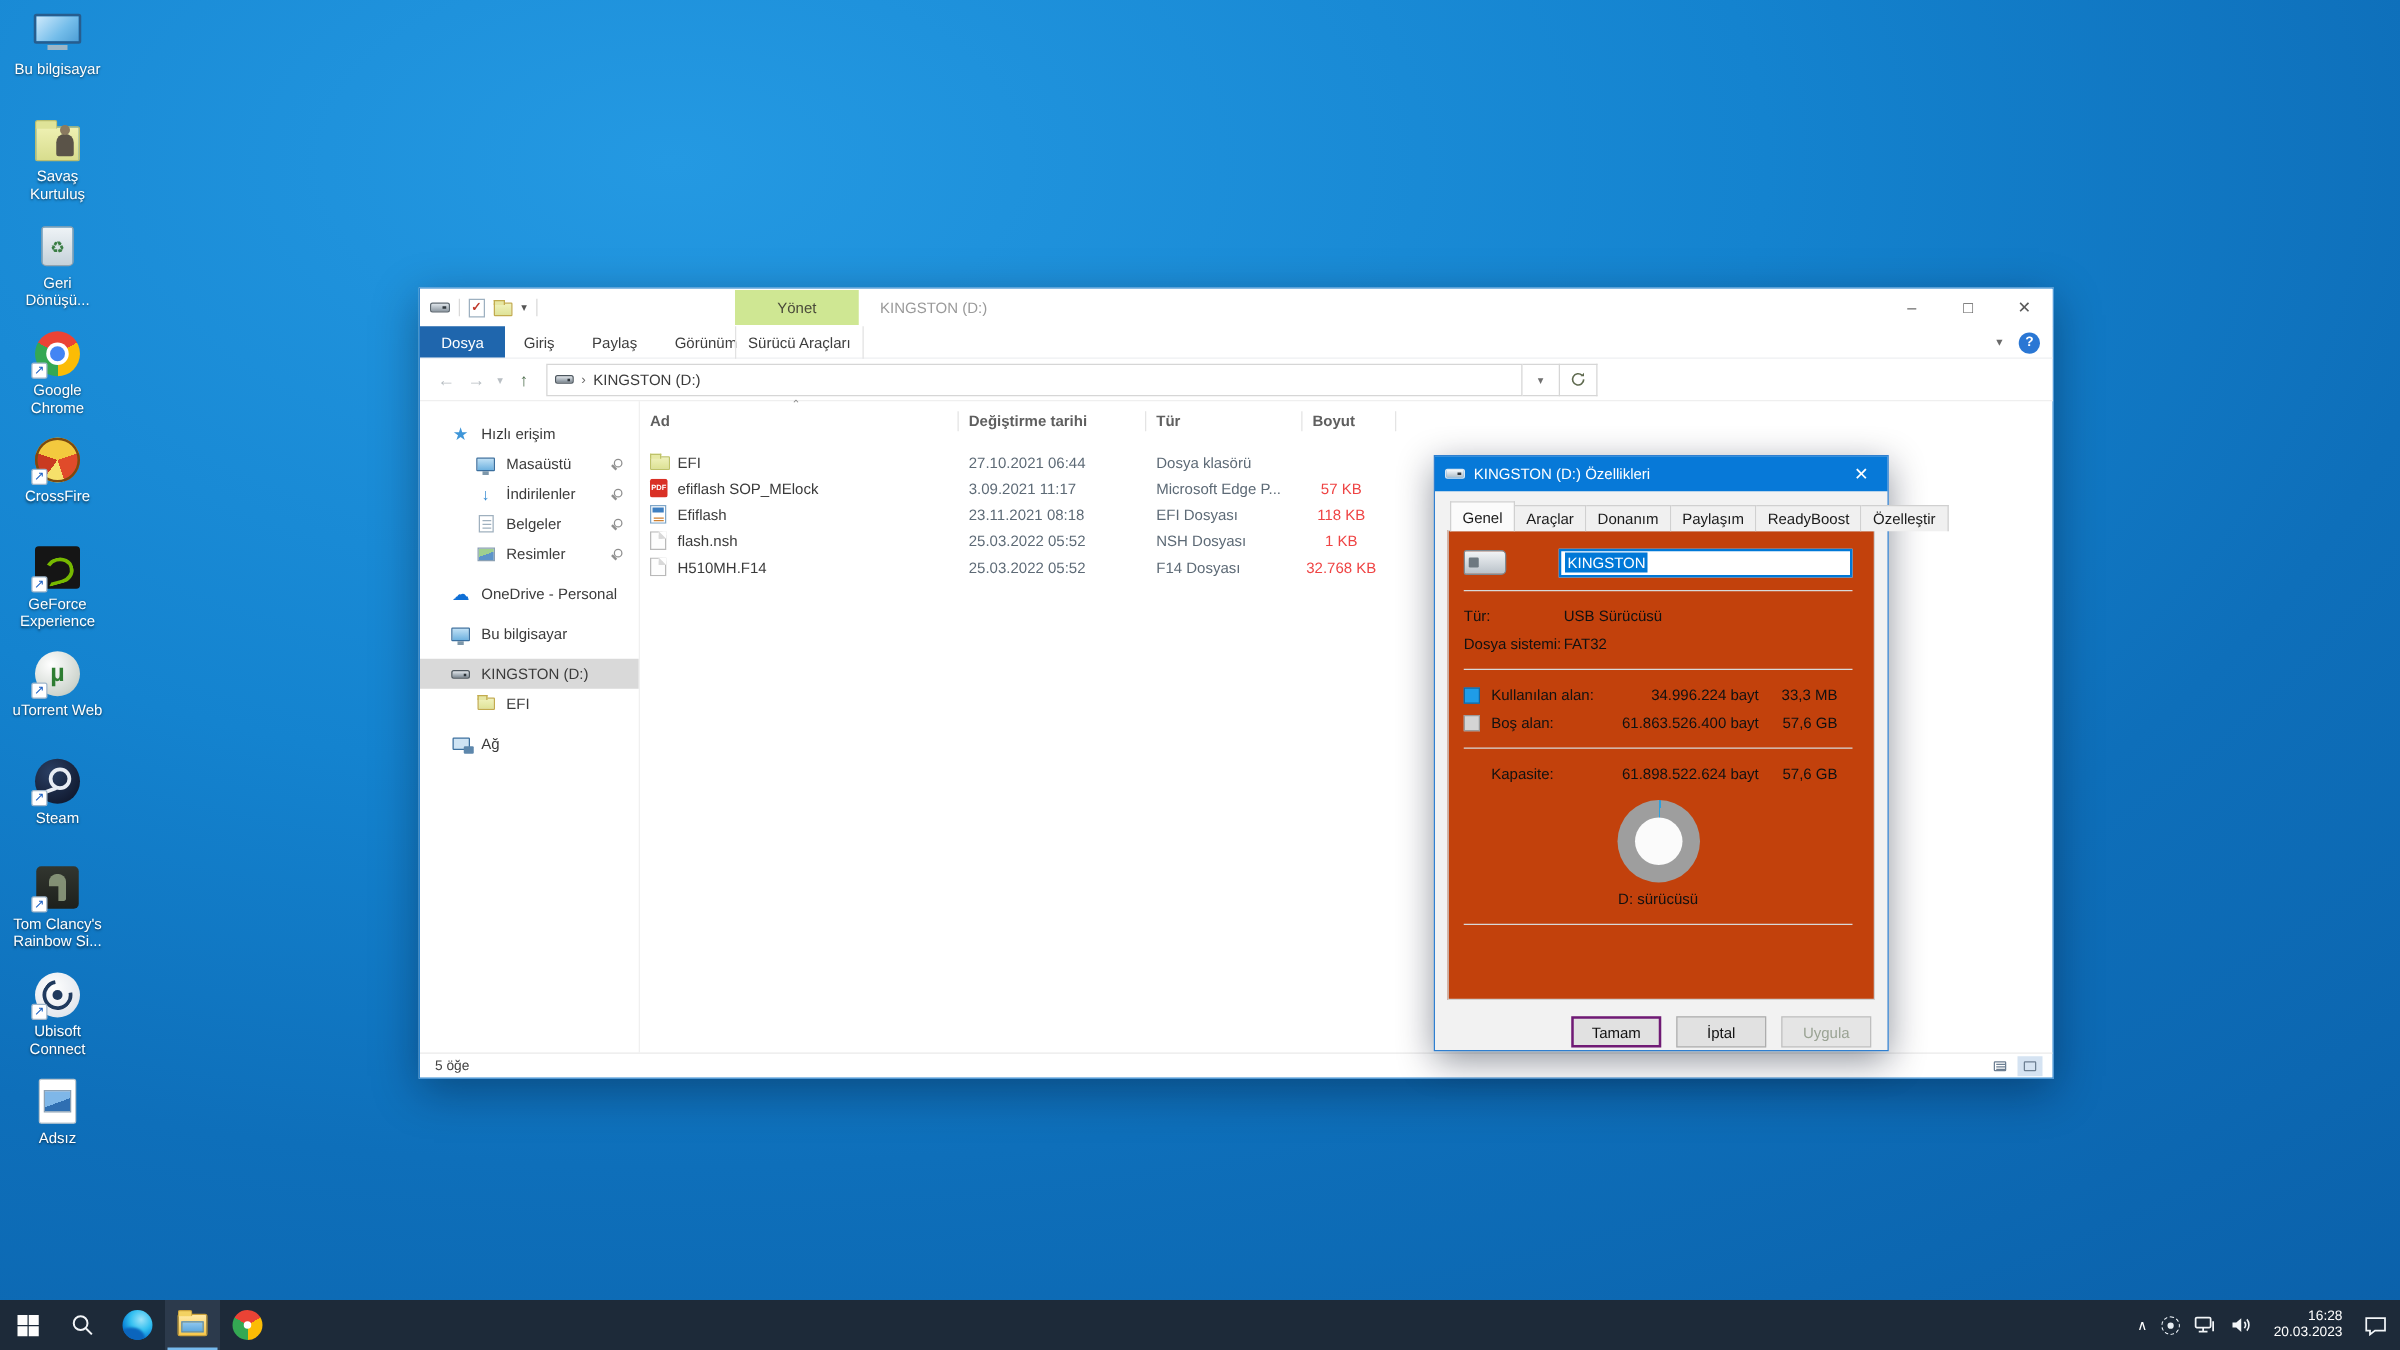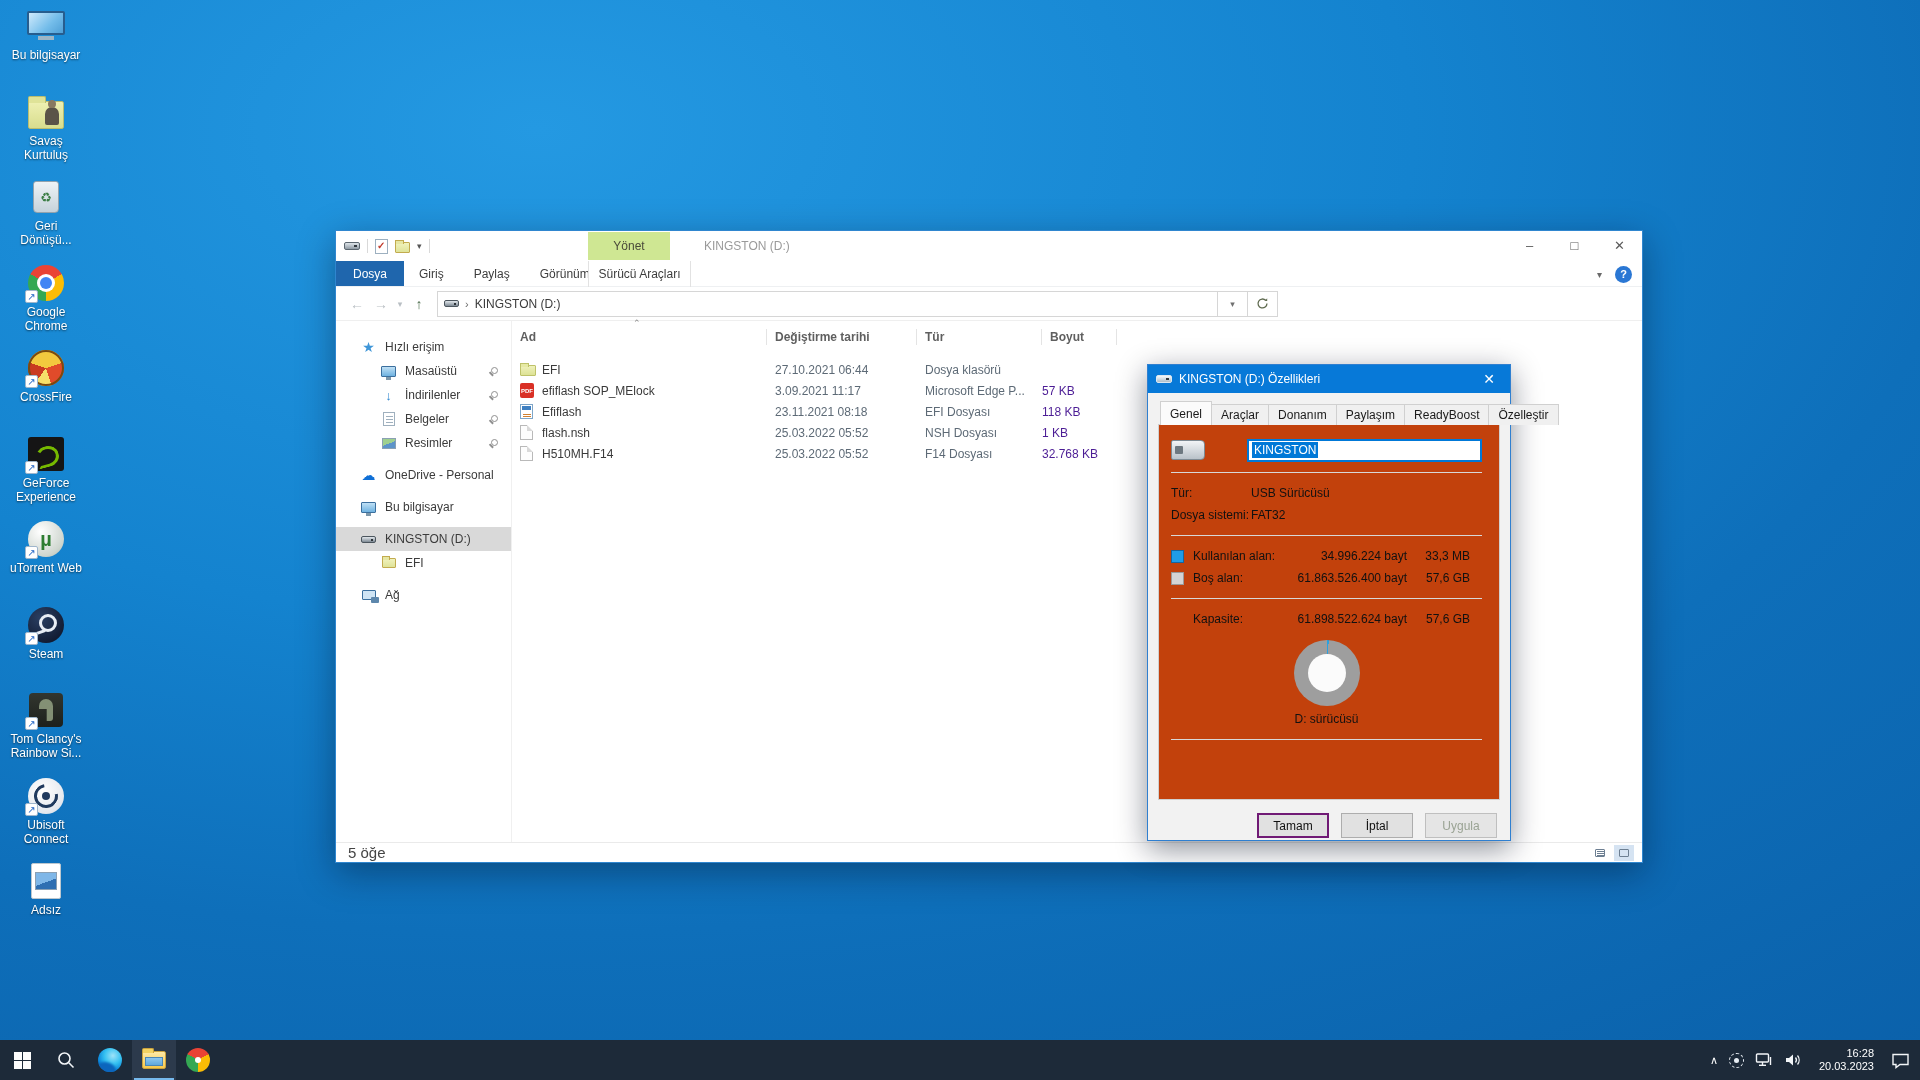--- a/index.html
+++ b/index.html
@@ -58,21 +58,21 @@
   .qat { display:flex; align-items:center; gap:7px; padding-left:8px; }
   .qat .sep { width:1px; height:14px; background:#d9d9d9; }
   .mini-drive { width:16px; height:8px; background:linear-gradient(#dfe5ea,#8f9aa4); border:1px solid #5c6770; border-radius:2px; position:relative; }
   .mini-drive::after { content:""; position:absolute; right:2px; top:2px; width:3px; height:2px; background:#31383e; }
   .mini-checkdoc { width:13px; height:15px; background:#fff; border:1px solid #9db0c0; position:relative; }
   .mini-checkdoc::after { content:"✓"; position:absolute; left:1px; top:0px; color:#c0392b; font-size:10px; font-weight:bold; }
   .mini-folder { width:15px; height:11px; background:linear-gradient(#f0f2bc,#dfe398); border:1px solid #c2ab4e; border-radius:1px; position:relative; margin-top:3px; }
   .mini-folder::before { content:""; position:absolute; left:-1px; top:-3px; width:7px; height:3px; background:#e6e6a2; border:1px solid #c2ab4e; border-bottom:none; }
   .qat-drop { color:#555; font-size:9px; }
   .win-title { position:absolute; left:368px; top:0; height:30px; display:flex; align-items:center; font-size:12px; color:#9a9a9a; }
-  .manage-chip { position:absolute; left:252px; top:1px; width:82px; height:28px; background:#cfe793; color:#4a4a3a;
+  .manage-chip { position:absolute; left:252px; top:1px; width:99px; height:28px; background:#cfe793; color:#4a4a3a;
     font-size:12px; display:flex; align-items:center; justify-content:center; }
   .caption-btns { position:absolute; right:0; top:0; display:flex; }
   .caption-btns .cb { width:45px; height:29px; display:flex; align-items:center; justify-content:center; color:#5a5a5a; font-size:13px; }
   .tabsrow { height:26px; display:flex; align-items:stretch; position:relative; border-bottom:1px solid #eef0f2; background:#fff; }
   .rtab { padding:0 15px; display:flex; align-items:center; font-size:12px; color:#3d3d3d; }
   .rtab.file { background:#1f66ad; color:#fff; padding:0 17px; }
   .rtab.drivetools { position:absolute; left:252px; top:0; width:103px; height:26px; justify-content:center; padding:0;
     border-left:1px solid #e2e2e2; border-right:1px solid #e2e2e2; }
   .ribbon-right { position:absolute; right:10px; top:0; height:26px; display:flex; align-items:center; gap:13px; }
   .rib-chev { color:#6a6a6a; font-size:10px; }
@@ -126,32 +126,32 @@
   .ch.c-date { width:150px; }
   .ch.c-type { width:125px; }
   .ch.c-size { width:75px; }
   .sortcaret { position:absolute; left:121px; top:-3px; color:#8a8a8a; font-size:9px; }
   .rows { padding-top:6px; }
   .frow { height:21px; display:flex; align-items:center; font-size:12px; }
   .cell { overflow:hidden; white-space:nowrap; }
   .cell.name { width:255px; display:flex; align-items:center; padding-left:8px; gap:6px; color:#3a3a3a; }
   .cell.date { width:150px; padding-left:8px; color:#5d6a76; }
   .cell.type { width:125px; padding-left:8px; color:#5d6a76; }
-  .cell.size { width:75px; padding-right:13px; text-align:left; color:#4c1d95; }
+  .cell.size { width:75px; padding-right:13px; text-align:center; color:#ef4444; }
   .fi { width:16px; height:15px; flex:none; position:relative; }
   .fi-folder { width:16px; height:11px; margin-top:3px; background:linear-gradient(#eff1bb,#dde295); border:1px solid #bec269; border-radius:1px; position:relative; }
   .fi-folder::before { content:""; position:absolute; left:-1px; top:-3px; width:7px; height:3px; background:#e6e9a4; border:1px solid #bec269; border-bottom:none; }
   .fi-pdf { width:14px; height:15px; background:#d93025; border-radius:2px; color:#fff; font-size:6px; font-weight:bold;
     display:flex; align-items:center; justify-content:center; }
   .fi-efi { width:13px; height:15px; background:#fff; border:1px solid #7fa6c8; position:relative; }
   .fi-efi::after { content:""; position:absolute; left:1px; top:1px; right:1px; height:4px; background:#3e7fc1; }
   .fi-efi::before { content:""; position:absolute; left:2px; bottom:3px; width:8px; height:1px; background:#d08030; box-shadow:0 2px 0 #d08030; }
   .fi-file { width:13px; height:15px; background:#fdfdfd; border:1px solid #b9b9b9; position:relative; }
   .fi-file::after { content:""; position:absolute; right:-1px; top:-1px; border:3px solid #fff; border-left-color:#d9d9d9; border-bottom-color:#d9d9d9; }
-  .statusbar { height:20px; border-top:1px solid #eaeaea; display:flex; align-items:center; padding:0 8px 0 12px; font-size:15px; color:#444; }
+  .statusbar { height:20px; border-top:1px solid #eaeaea; display:flex; align-items:center; padding:0 8px 0 12px; font-size:11px; color:#444; }
   .view-toggles { margin-left:auto; display:flex; gap:4px; }
   .vt { width:20px; height:16px; display:flex; align-items:center; justify-content:center; }
   .vt.active { background:#d5e3f2; }
   .vt .g1 { width:10px; height:8px; border:1px solid #6d7f92; border-radius:1px; position:relative; }
   .vt .g1::after { content:""; position:absolute; left:1px; top:1px; width:7px; height:1px; background:#6d7f92; box-shadow:0 2px 0 #6d7f92, 0 4px 0 #6d7f92; }
   .vt .g2 { width:10px; height:8px; border:1px solid #6d7f92; border-radius:1px; }
 
   
   .dialog { position:absolute; left:1147px; top:364px; width:364px; height:477px; background:#f2f2f2;
     border:1px solid #2f7fd0; box-shadow:0 8px 28px rgba(0,10,30,.45); display:flex; flex-direction:column; }

